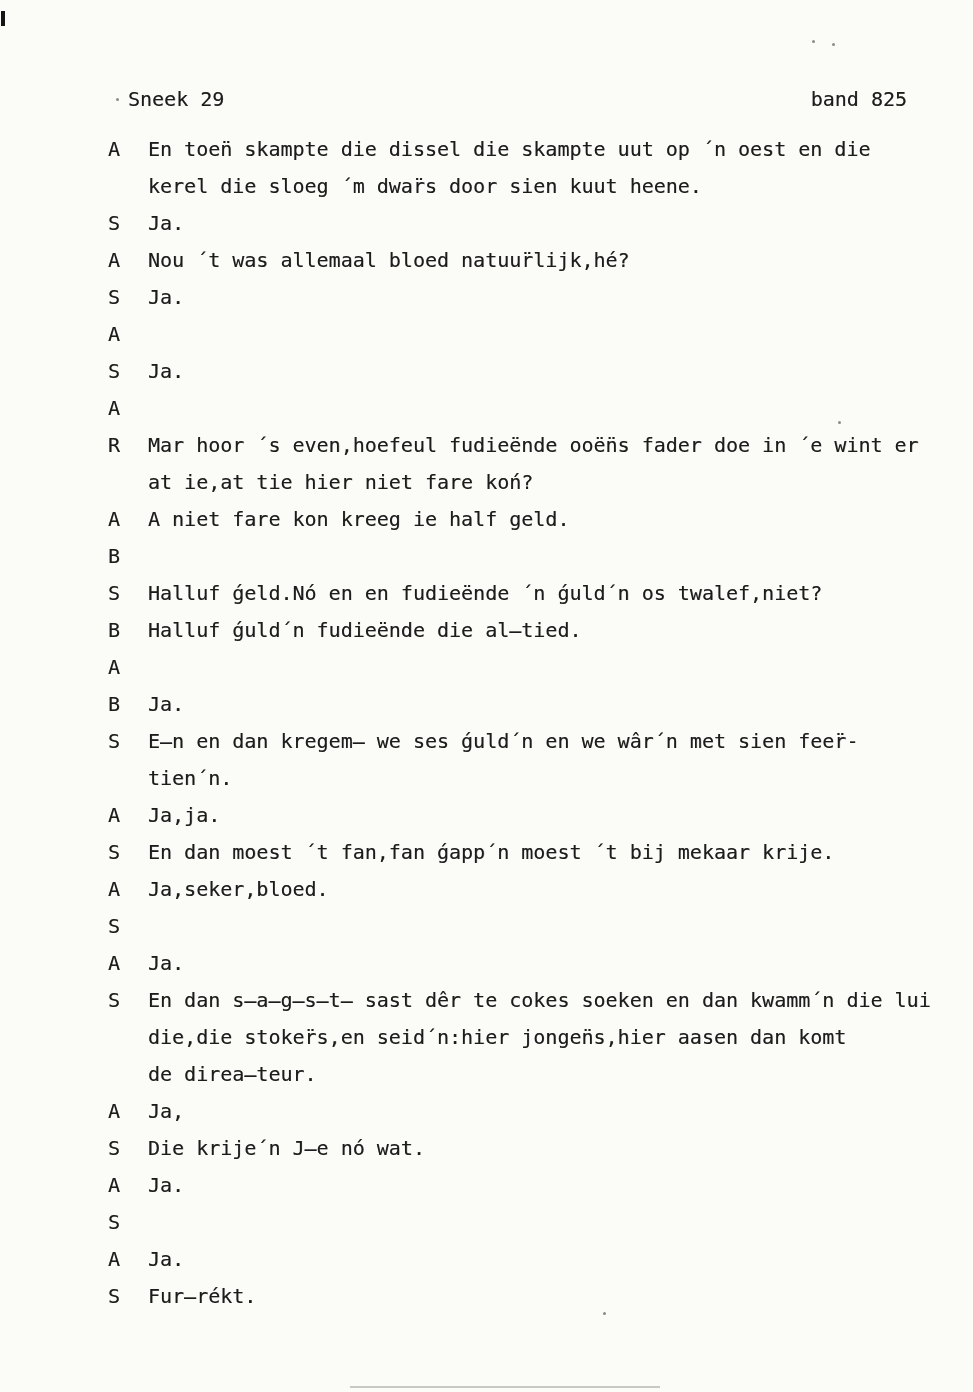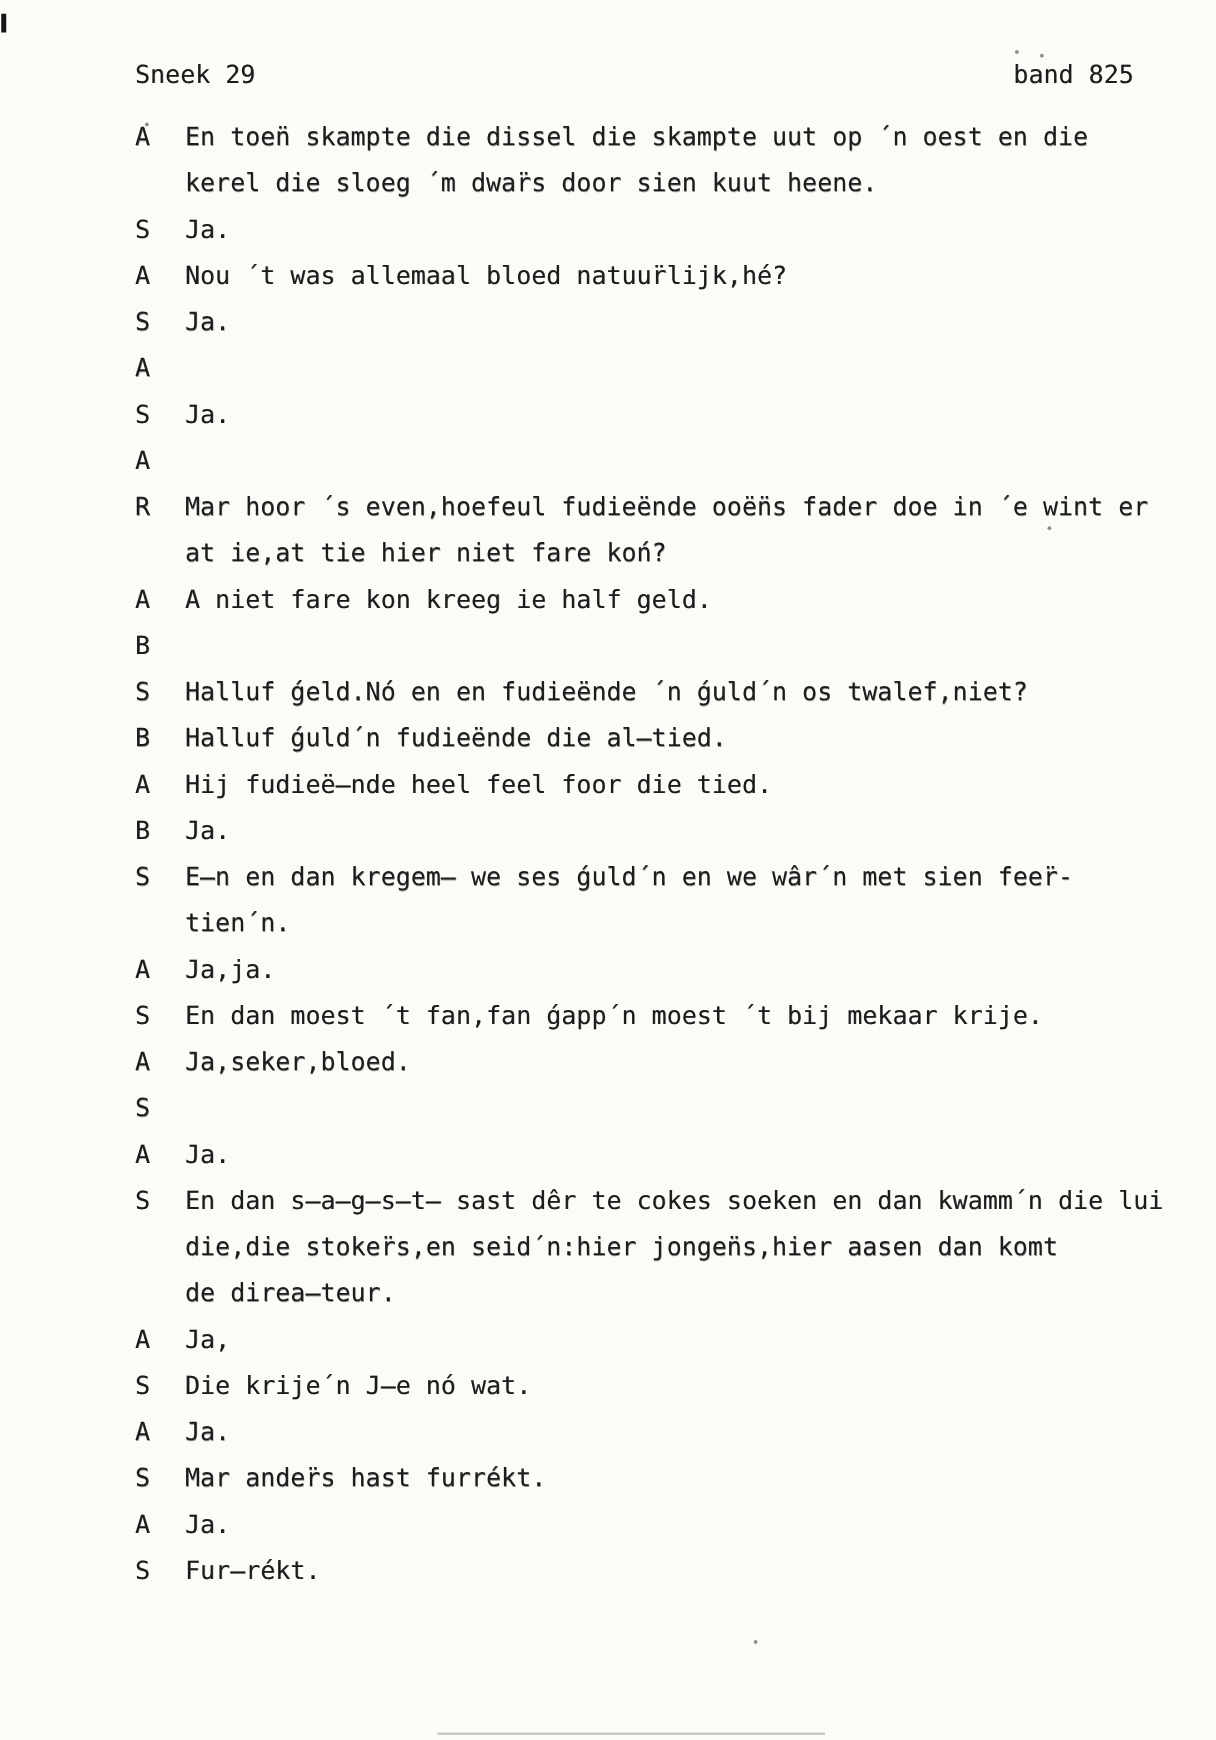--- a/index.html
+++ b/index.html
@@ -16,21 +16,22 @@
     overflow: hidden;
     font-family: "DejaVu Sans Mono", "Liberation Mono", monospace;
     color: #1c1c1c;
     font-size: 20px;
     line-height: 37px;
     text-shadow: 0.3px 0.4px 0 rgba(20,20,20,0.45);
   }
   .header {
     display: flex;
     justify-content: space-between;
-    padding: 41px 66px 0 108px;
+    padding: 81px 66px 0 108px;
+    margin-left: 20px;
   }
   .header .left, .header .right {
     white-space: pre;
   }
   .transcript {
     margin-top: 13px;
     padding-left: 108px;
     padding-right: 10px;
   }
   .row {
@@ -125,21 +126,20 @@
       <span class="utterance">Halluf ǵeld.Nó en en fudieënde ´n ǵuld´n os twalef,niet?</span>
     </div>
 
     <div class="row">
       <span class="speaker">B</span>
       <span class="utterance">Halluf ǵuld´n fudieënde die al̶tied.</span>
     </div>
 
     <div class="row">
       <span class="speaker">A</span>
-      <span class="utterance">Hij fudieë̶nde heel feel foor die tied.</span>
     </div>
 
     <div class="row">
       <span class="speaker">B</span>
       <span class="utterance">Ja.</span>
     </div>
 
     <div class="row">
       <span class="speaker">S</span>
       <span class="utterance">E̶n en dan kregem̶ we ses ǵuld´n en we wâr´n met sien feer̈-
@@ -187,21 +187,20 @@
       <span class="utterance">Die krije´n J̶e nó wat.</span>
     </div>
 
     <div class="row">
       <span class="speaker">A</span>
       <span class="utterance">Ja.</span>
     </div>
 
     <div class="row">
       <span class="speaker">S</span>
-      <span class="utterance">Mar ander̈s hast furrékt.</span>
     </div>
 
     <div class="row">
       <span class="speaker">A</span>
       <span class="utterance">Ja.</span>
     </div>
 
     <div class="row">
       <span class="speaker">S</span>
       <span class="utterance">Fur̶rékt.</span>

